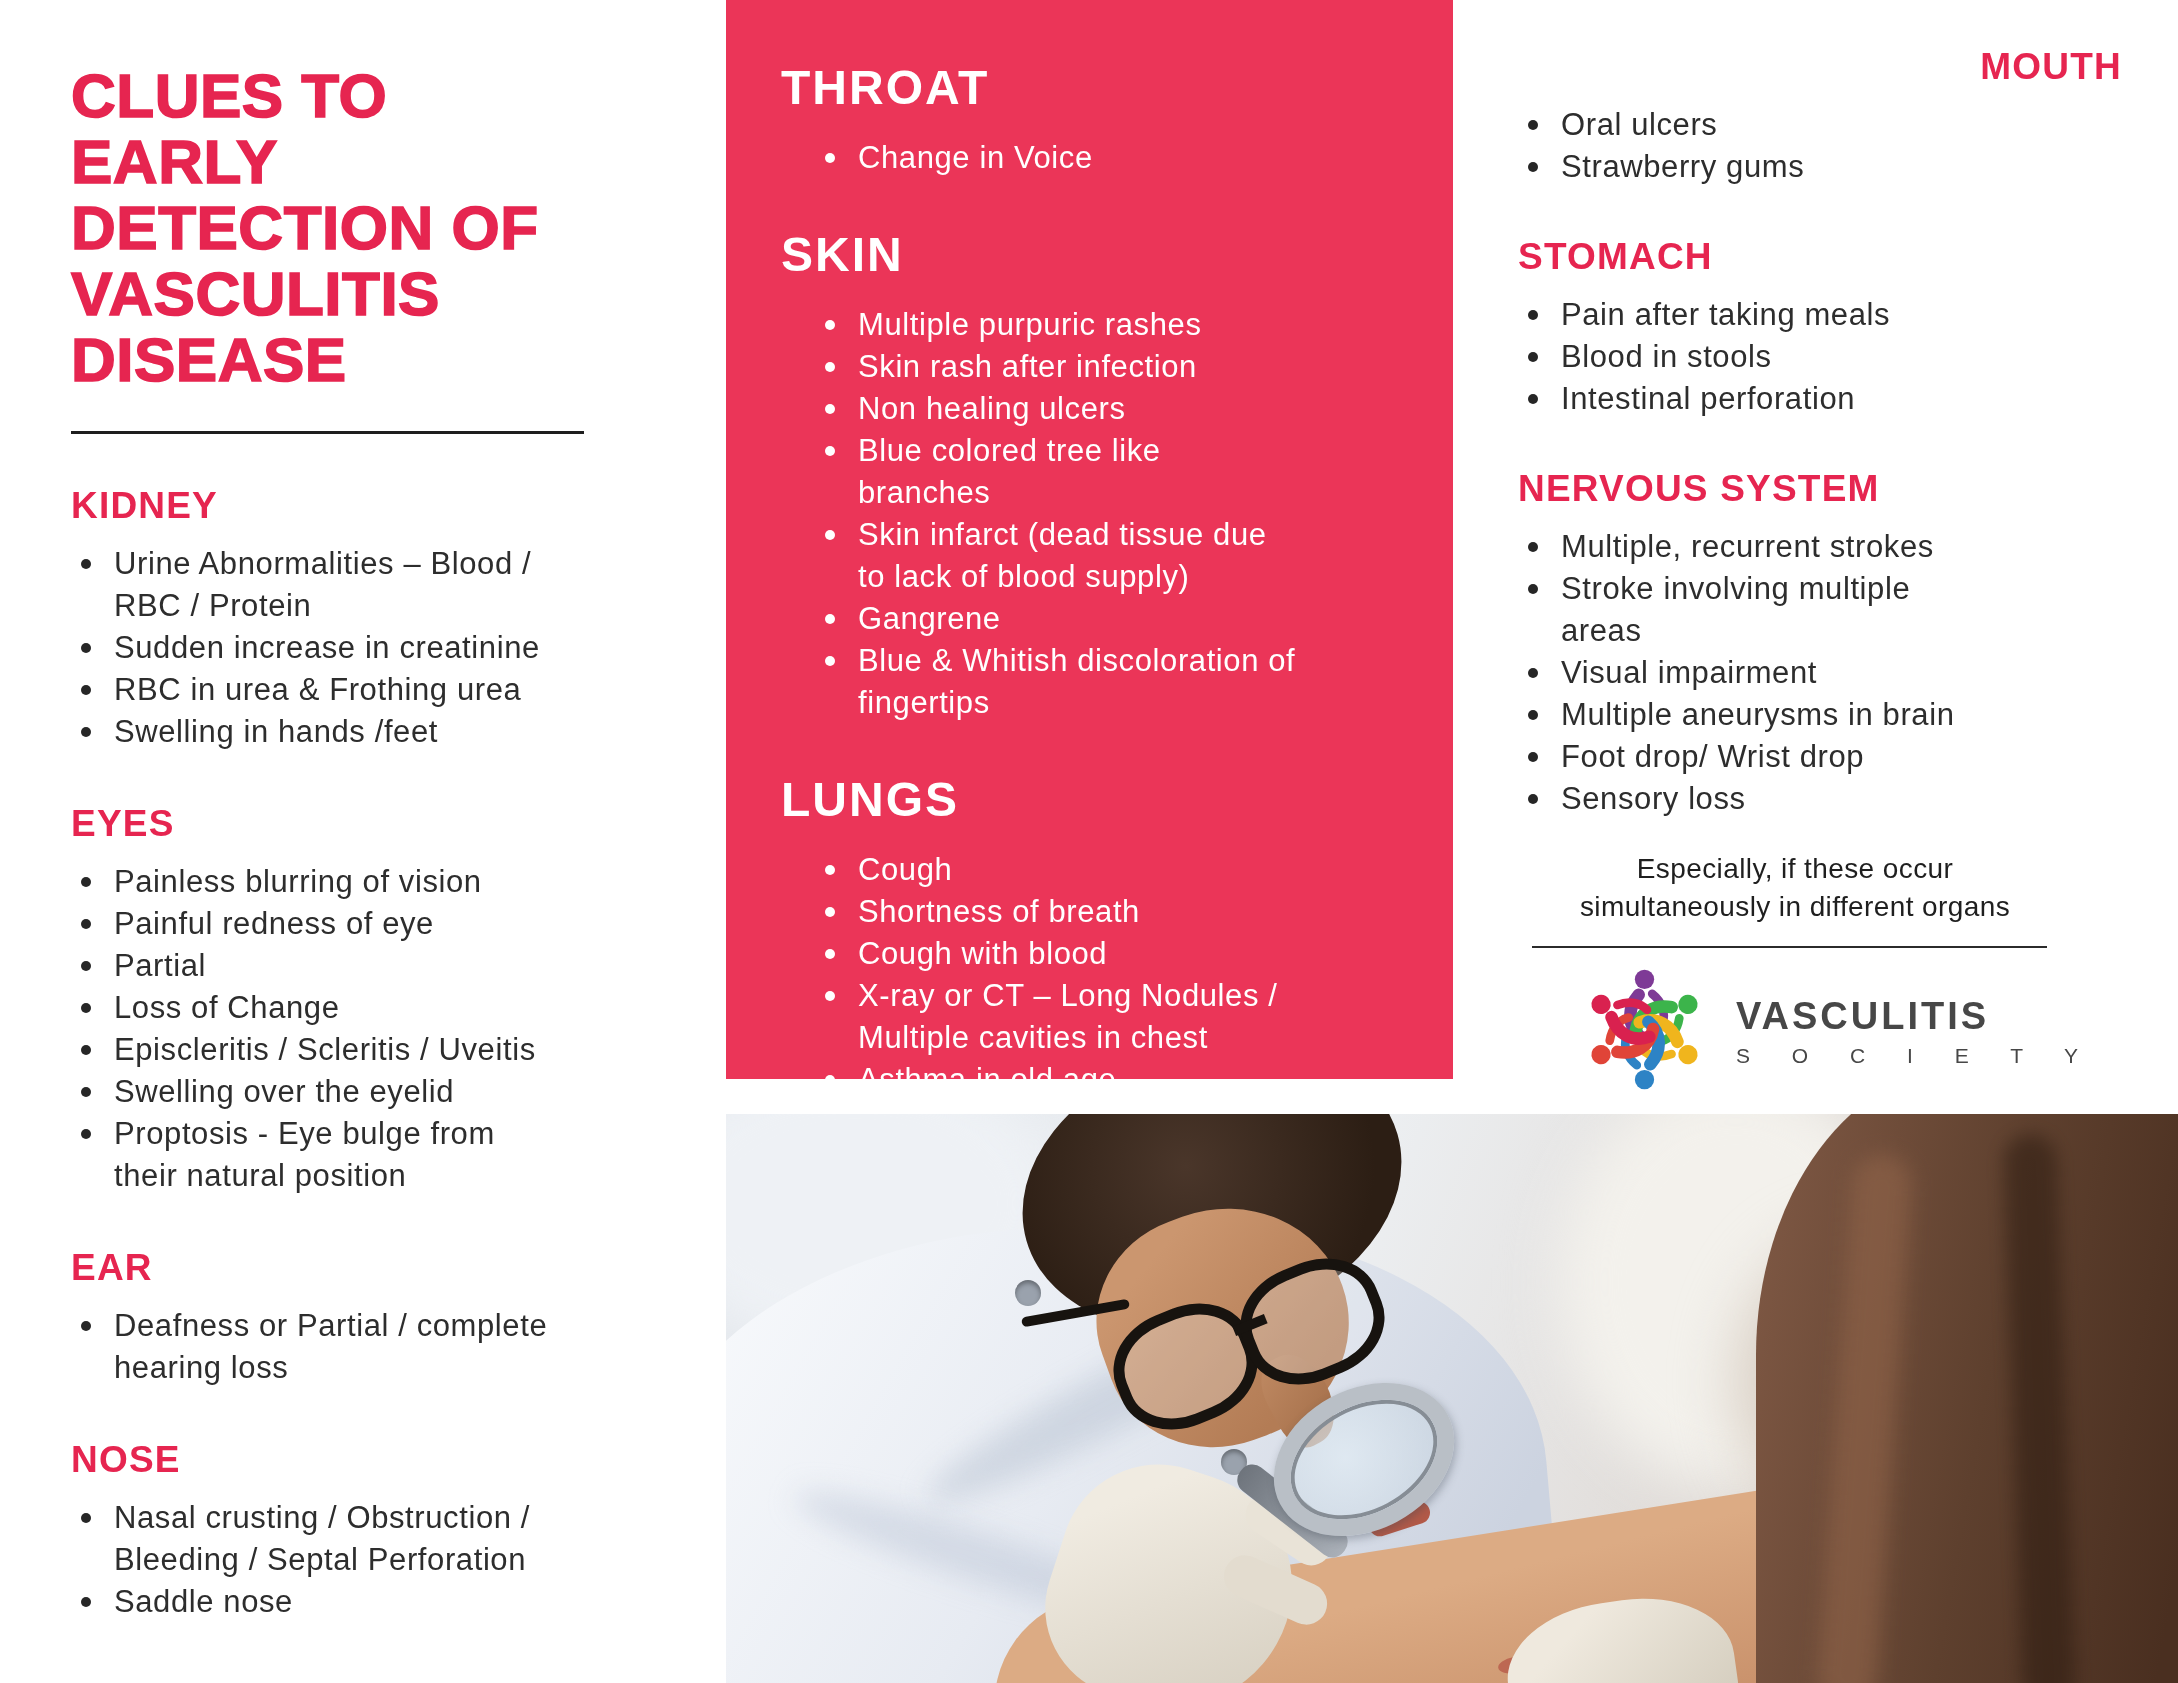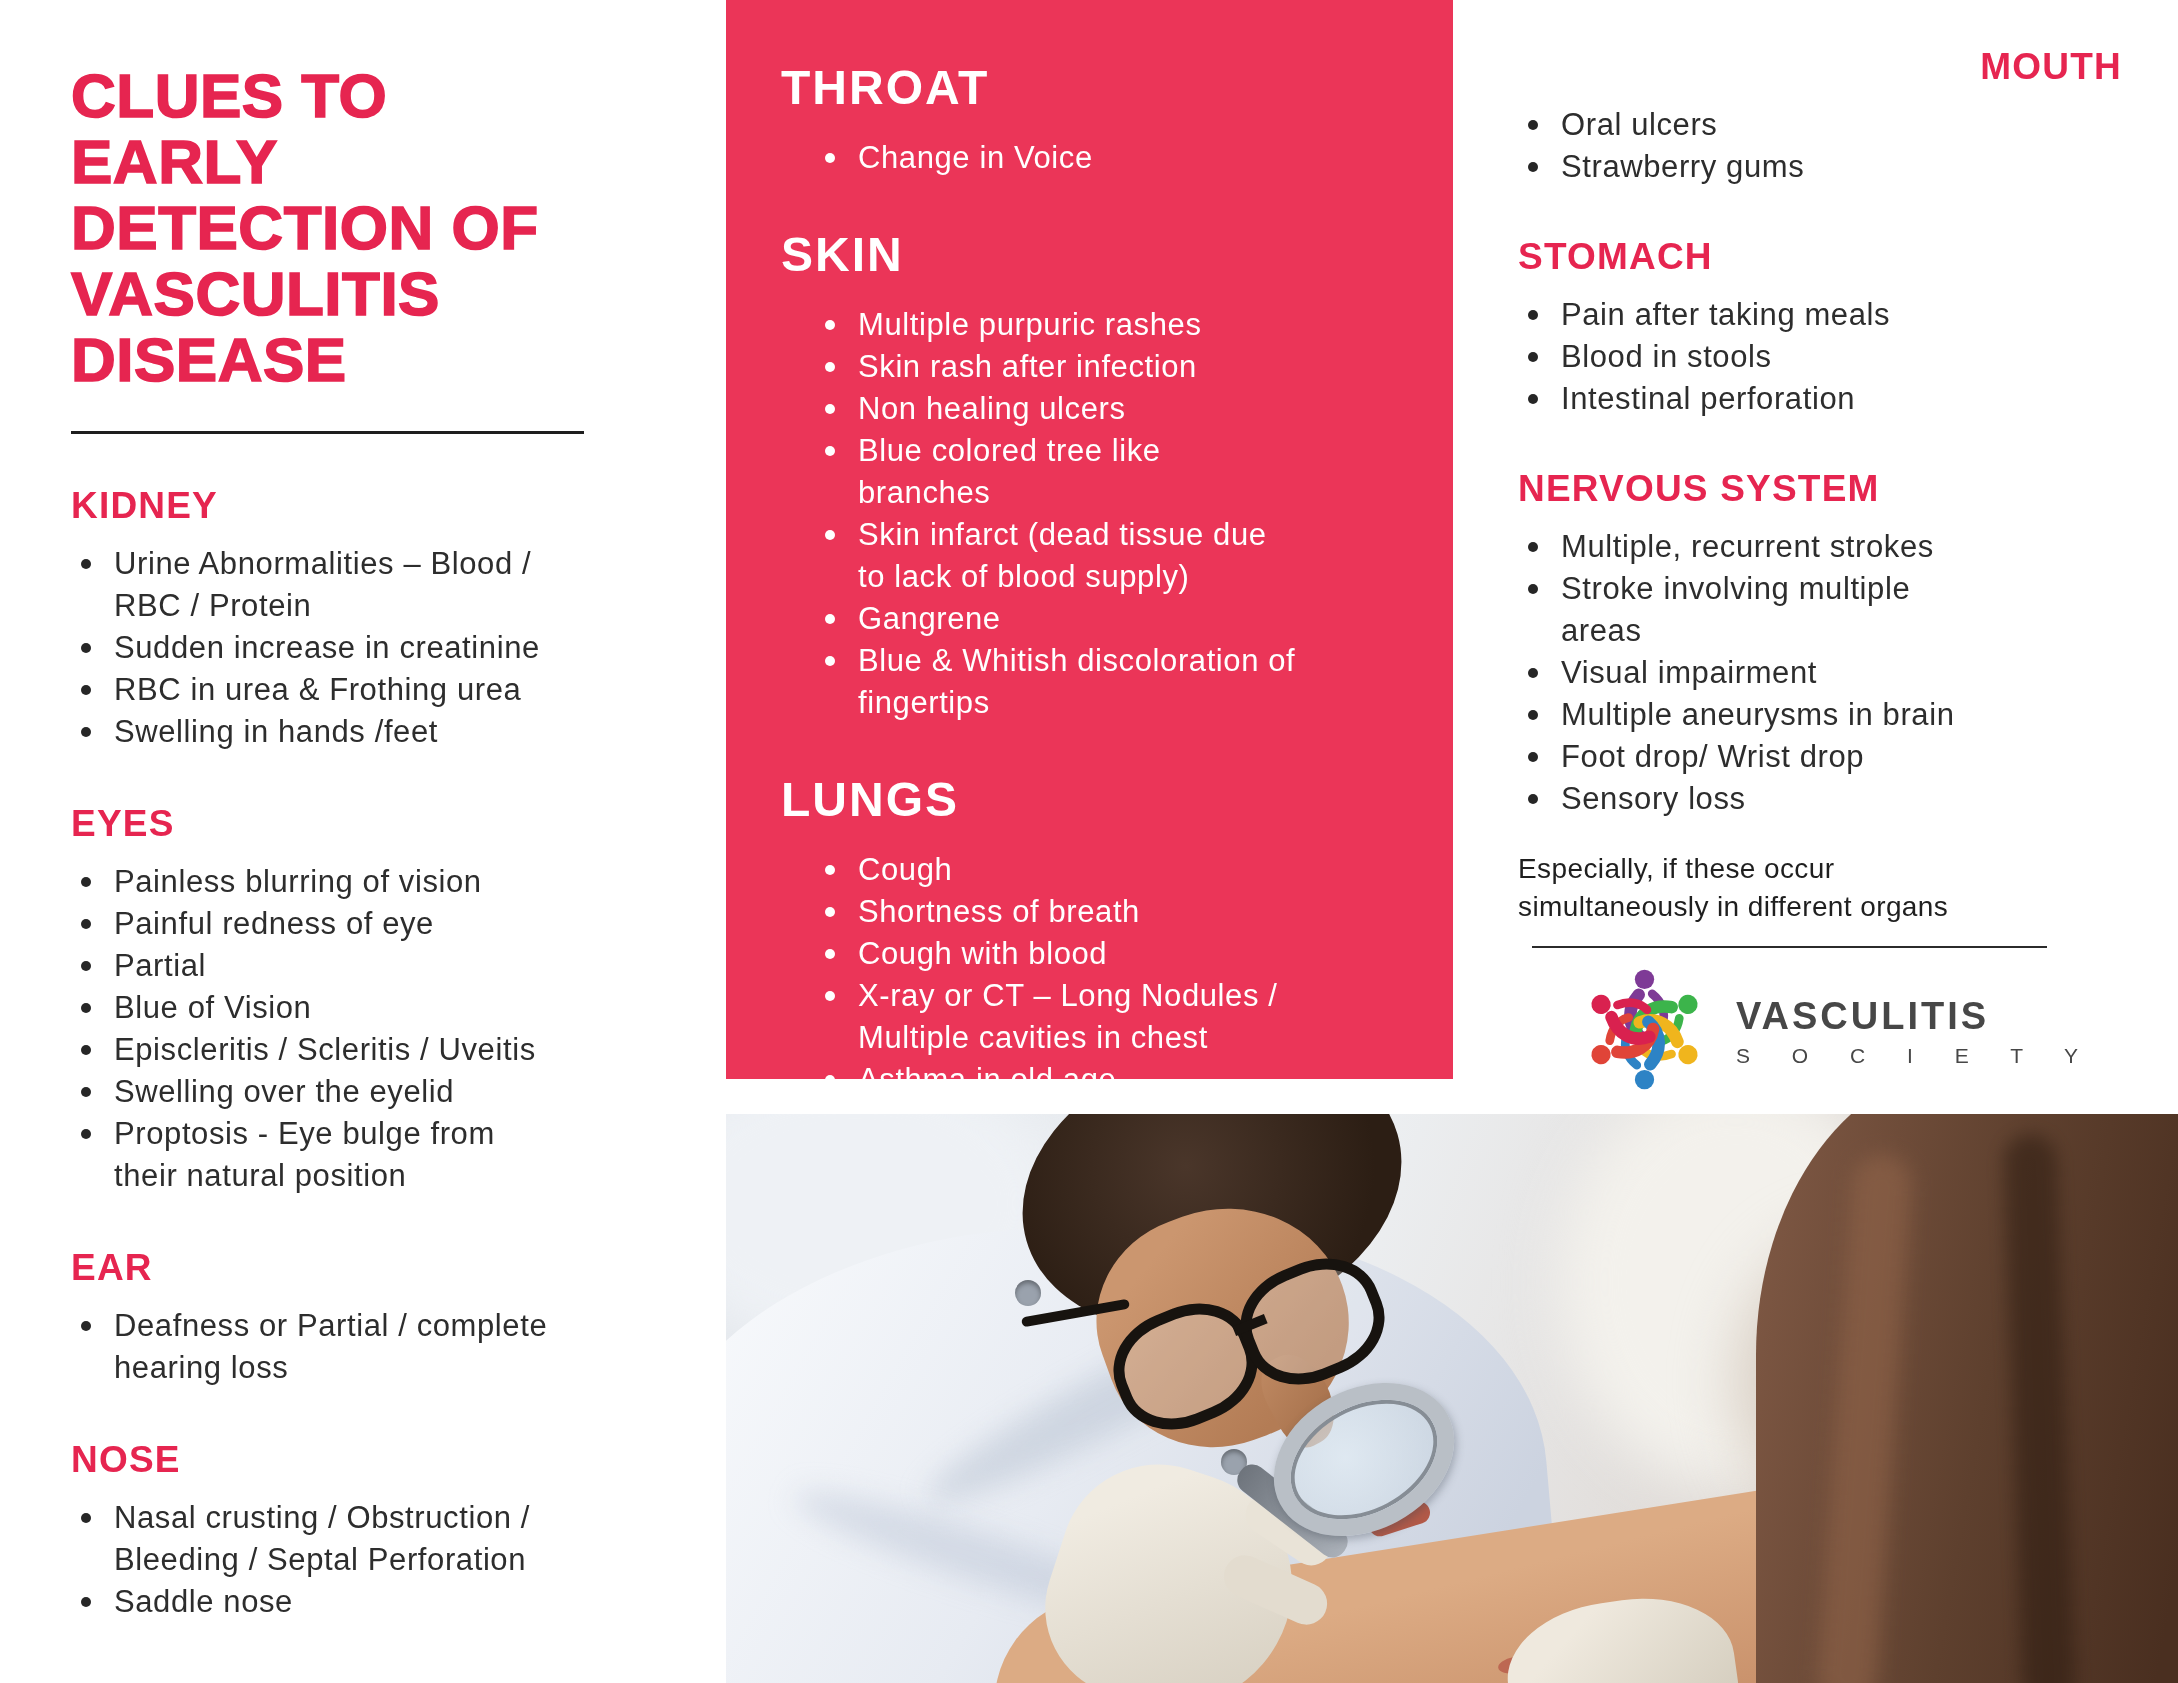--- a/index.html
+++ b/index.html
@@ -43,21 +43,21 @@
   .panel section h2{margin-top:48px;}
   .panel section:first-of-type h2{margin-top:26px;}
   .panel ul.blist{margin-top:22px;padding-left:34px;}
   .panel ul.blist li{color:#ffffff;}
   .panel ul.blist li::before{background:#ffffff;}
   
   .right-col{position:absolute;left:1518px;top:0;width:604px;}
   .right-col section h2{margin-top:48px;}
   .right-col section:first-of-type h2{margin-top:46px;text-align:right;}
   .note{
-    margin:30px 0 0 0;font-size:28px;line-height:38px;
+    margin:30px 0 0 0;text-align:center;font-size:28px;line-height:38px;
     letter-spacing:0.4px;color:#1f1f1f;white-space:pre-line;width:554px;
   }
   .right-divider{width:515px;border-top:2px solid #2b2b2b;margin:20px 0 0 14px;}
   .logo-row{display:flex;align-items:center;margin:14px 0 0 59px;}
   .logo-text{margin-left:24px;}
   .logo-line1{font-size:38px;font-weight:bold;letter-spacing:3px;color:#474747;}
   .logo-line2{font-size:21px;letter-spacing:18px;color:#474747;margin-top:6px;}
   
   .photo{
     position:absolute;left:726px;top:1114px;width:1452px;height:569px;
@@ -156,21 +156,21 @@
       <li>Swelling in hands /feet</li>
     </ul>
   </section>
 
   <section>
     <h2 class="sec-heading">EYES</h2>
     <ul class="blist">
       <li>Painless blurring of vision</li>
       <li>Painful redness of eye</li>
       <li>Partial</li>
-      <li>Blue of Vision</li>
+      <li>Loss of Change</li>
       <li>Episcleritis / Scleritis / Uveitis</li>
       <li>Swelling over the eyelid</li>
       <li>Proptosis - Eye bulge from
 their natural position</li>
     </ul>
   </section>
 
   <section>
     <h2 class="sec-heading">EAR</h2>
     <ul class="blist">

